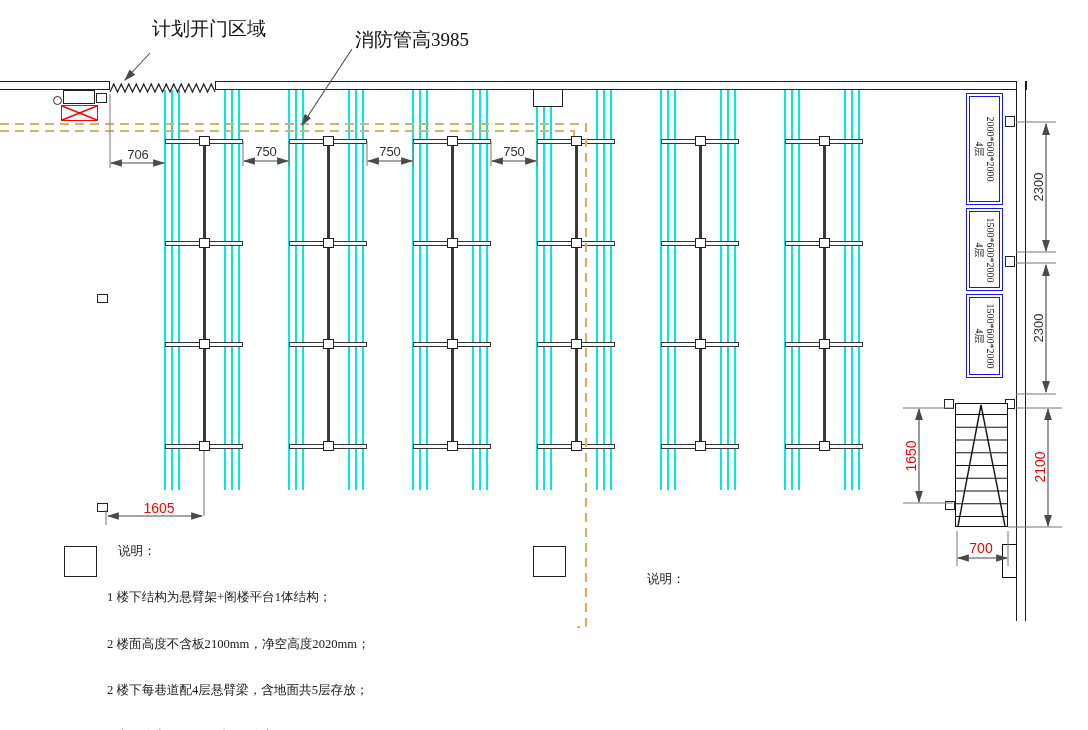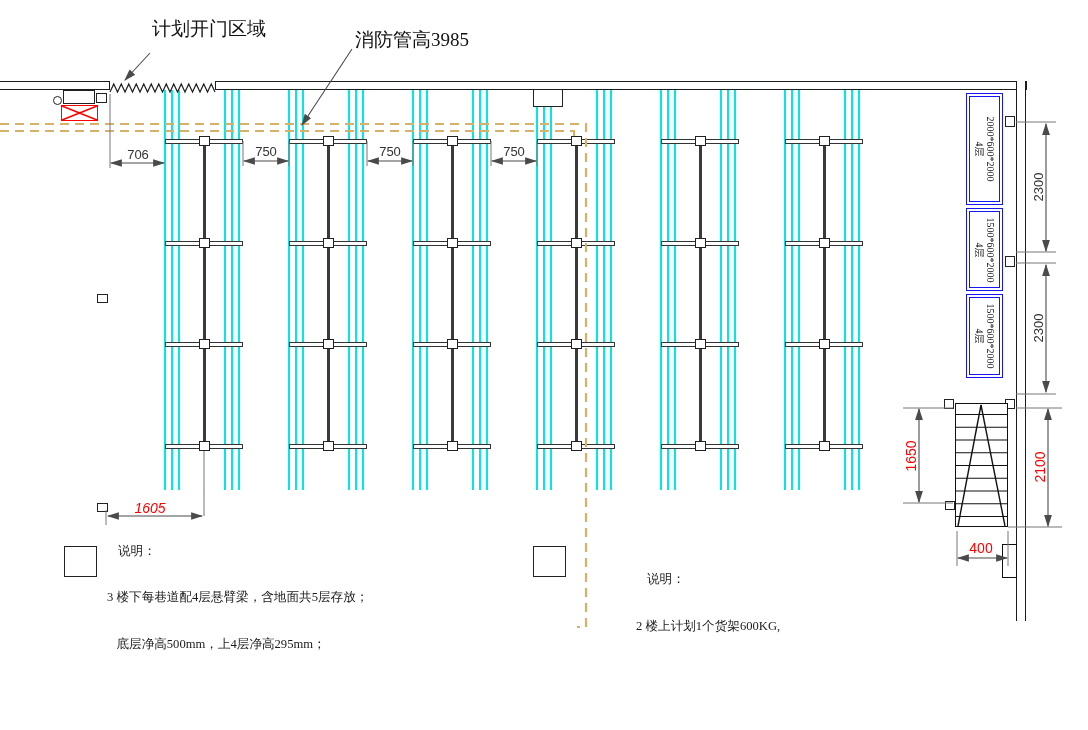--- a/index.html
+++ b/index.html
@@ -244,42 +244,43 @@
       <div class="post" style="left:818.5px;top:441px;"></div>
     </div>
 
   <div class="callout" style="left:152px;top:16px;">计划开门区域</div>
   <div class="callout" style="left:355px;top:27px;">消防管高3985</div>
 
   <div class="dimtxt" style="left:138px;top:154px;">706</div>
   <div class="dimtxt" style="left:266px;top:151px;">750</div>
   <div class="dimtxt" style="left:390px;top:151px;">750</div>
   <div class="dimtxt" style="left:514px;top:151px;">750</div>
-  <div class="dimtxt red" style="left:150px;top:508px;font-style:italic;">1605</div>
+  <div class="dimtxt red" style="left:159px;top:508px;">1605</div>
   <div class="dimtxt vert" style="left:1038px;top:187px;">2300</div>
   <div class="dimtxt vert" style="left:1038px;top:328px;">2300</div>
   <div class="dimtxt red vert" style="left:911px;top:456px;">1650</div>
   <div class="dimtxt red vert" style="left:1040px;top:467px;">2100</div>
-  <div class="dimtxt red" style="left:981px;top:548px;">400</div>
+  <div class="dimtxt red" style="left:981px;top:548px;">700</div>
 
   <div class="notes left" style="left:107px;top:513px;">
     <div class="t">说明：</div>
-    <div>3 楼下每巷道配4层悬臂梁，含地面共5层存放；</div>
+    <div>1 楼下结构为悬臂架+阁楼平台1体结构；</div>
+    <div>2 楼面高度不含板2100mm，净空高度2020mm；</div>
+    <div>2 楼下每巷道配4层悬臂梁，含地面共5层存放；</div>
     <div>   底层净高500mm，上4层净高295mm；</div>
     
     
     
     
     
     
     
   </div>
   <div class="notes right" style="left:636px;top:541px;">
     <div class="t">说明：</div>
-    <div>2 楼上计划1个货架600KG,</div>
     
     
     
     
     
     
     
   </div>
 </div>
 

